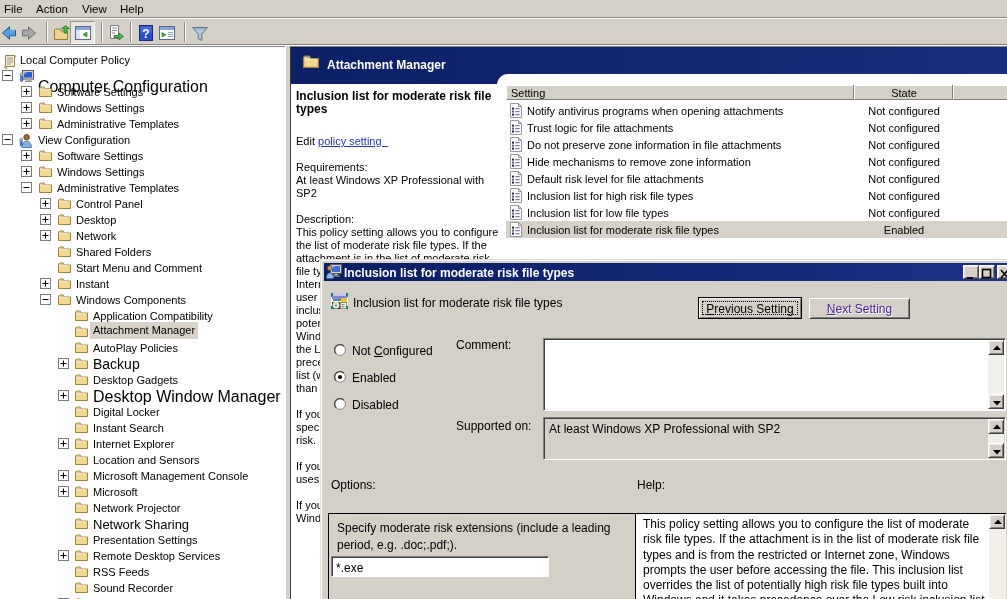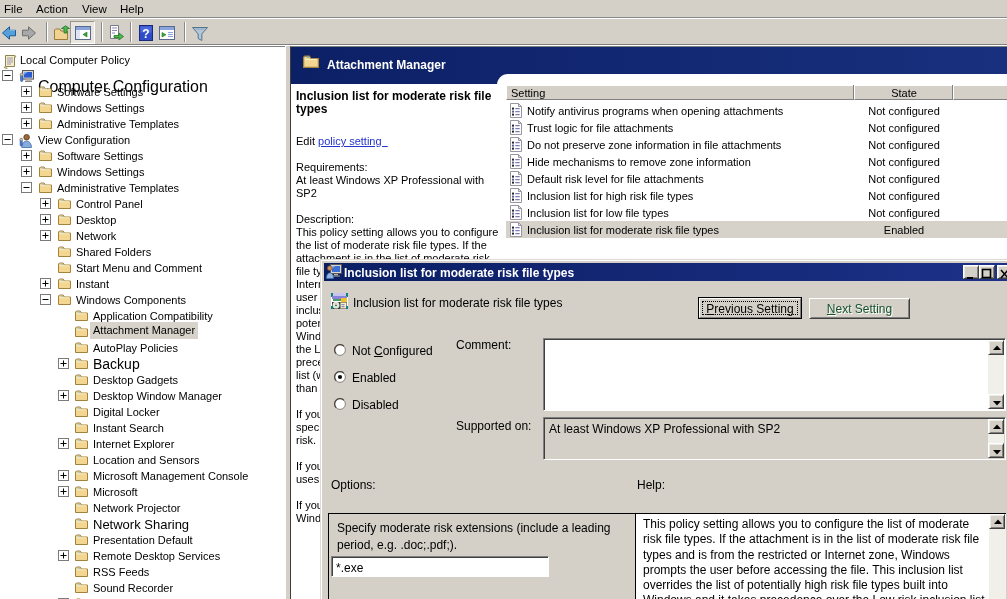--- a/index.html
+++ b/index.html
@@ -343,21 +343,21 @@
       <path d="M5.5 2.5 v6" stroke="#000" stroke-width="1"></path>
     </svg>
   </div>
 <div class="abs" style="left:75px;top:390px">
     <svg width="13" height="11" viewBox="0 0 13 11" style="display:block">
 <path d="M0.5 2 L0.5 10.5 L12.5 10.5 L12.5 3 L6.3 3 L5.2 1 L1.5 1 Z" fill="#f2d691" stroke="#a5823c" stroke-width="1"></path>
 <path d="M1.5 3.8 L11.5 3.8" stroke="#f9edc2" stroke-width="1"></path>
 <rect x="3" y="1.6" width="2.2" height="1.1" fill="#7ec3ef"></rect>
 </svg>
   </div>
-<div class="abs" style="left:93px;top:389px;font-size:11px;line-height:15px;white-space:nowrap">Desktop Window Manager</div>
+<div class="abs" style="left:93px;top:389px;font-size:16px;line-height:15px;white-space:nowrap">Desktop Window Manager</div>
 <div class="abs" style="left:75px;top:406px">
     <svg width="13" height="11" viewBox="0 0 13 11" style="display:block">
 <path d="M0.5 2 L0.5 10.5 L12.5 10.5 L12.5 3 L6.3 3 L5.2 1 L1.5 1 Z" fill="#f2d691" stroke="#a5823c" stroke-width="1"></path>
 <path d="M1.5 3.8 L11.5 3.8" stroke="#f9edc2" stroke-width="1"></path>
 <rect x="3" y="1.6" width="2.2" height="1.1" fill="#7ec3ef"></rect>
 </svg>
   </div>
 <div class="abs" style="left:93px;top:405px;font-size:11px;line-height:15px;white-space:nowrap">Digital Locker</div>
 <div class="abs" style="left:75px;top:422px">
     <svg width="13" height="11" viewBox="0 0 13 11" style="display:block">
@@ -436,21 +436,21 @@
 </svg>
   </div>
 <div class="abs" style="left:93px;top:517px;font-size:13px;line-height:15px;white-space:nowrap">Network Sharing</div>
 <div class="abs" style="left:75px;top:534px">
     <svg width="13" height="11" viewBox="0 0 13 11" style="display:block">
 <path d="M0.5 2 L0.5 10.5 L12.5 10.5 L12.5 3 L6.3 3 L5.2 1 L1.5 1 Z" fill="#f2d691" stroke="#a5823c" stroke-width="1"></path>
 <path d="M1.5 3.8 L11.5 3.8" stroke="#f9edc2" stroke-width="1"></path>
 <rect x="3" y="1.6" width="2.2" height="1.1" fill="#7ec3ef"></rect>
 </svg>
   </div>
-<div class="abs" style="left:93px;top:533px;font-size:11px;line-height:15px;white-space:nowrap">Presentation Default</div>
+<div class="abs" style="left:93px;top:533px;font-size:11px;line-height:15px;white-space:nowrap">Presentation Settings</div>
 <div class="abs" style="left:58px;top:550px">
     <svg width="11" height="11" viewBox="0 0 11 11" style="display:block">
 <rect x="0.5" y="0.5" width="10" height="10" fill="#fff" stroke="#7b7b7b"></rect>
       <path d="M2.5 5.5 h6" stroke="#000" stroke-width="1"></path>
       <path d="M5.5 2.5 v6" stroke="#000" stroke-width="1"></path>
     </svg>
   </div>
 <div class="abs" style="left:75px;top:550px">
     <svg width="13" height="11" viewBox="0 0 13 11" style="display:block">
 <path d="M0.5 2 L0.5 10.5 L12.5 10.5 L12.5 3 L6.3 3 L5.2 1 L1.5 1 Z" fill="#f2d691" stroke="#a5823c" stroke-width="1"></path>
@@ -661,21 +661,21 @@
 </svg>
   </div>
 <div class="abs f12" style="left:353px;top:296px">Inclusion list for moderate risk file types</div>
 
 <div class="abs" style="left:698px;top:297px;width:104px;height:22px;background:#d4d0c8;border:1px solid #000">
   <div class="abs" style="left:0;top:0;width:102px;height:20px;border-top:1px solid #fff;border-left:1px solid #fff;border-bottom:1px solid #808080;border-right:1px solid #808080"></div>
   <div class="abs" style="left:3px;top:3px;width:96px;height:14px;border:1px dotted #000"></div>
   <div class="abs" style="left:0;top:4px;width:102px;text-align:center;font-size:12px"><u>P</u>revious Setting</div>
 </div>
 <div class="abs" style="left:809px;top:298px;width:101px;height:21px;background:#d4d0c8;border-top:1px solid #fff;border-left:1px solid #fff;border-bottom:1px solid #404040;border-right:1px solid #404040;box-shadow:inset 1px 1px 0 #d4d0c8, inset -1px -1px 0 #808080">
-  <div class="abs" style="left:0;top:3px;width:99px;text-align:center;font-size:12px;color:#14532d;text-shadow:1px 1px 0 #fff"><u>N</u>ext Setting</div>
+  <div class="abs" style="left:0;top:3px;width:99px;text-align:center;font-size:12px;color:#4c1d95;text-shadow:1px 1px 0 #fff"><u>N</u>ext Setting</div>
 </div>
 
 <div class="abs" style="left:334px;top:344px">
     <svg width="12" height="12" viewBox="0 0 12 12" style="display:block">
 <circle cx="6" cy="6" r="5.4" fill="#fff" stroke="#8a867e" stroke-width="1"></circle>
 <path d="M2.18 9.82 A5.4 5.4 0 0 1 2.18 2.18 A5.4 5.4 0 0 1 9.82 2.18" stroke="#504a42" stroke-width="1.3" fill="none"></path>
 </svg>
   </div>
 <div class="abs f12" style="left:352px;top:344px">Not <u>C</u>onfigured</div>
 <div class="abs" style="left:334px;top:371px">

